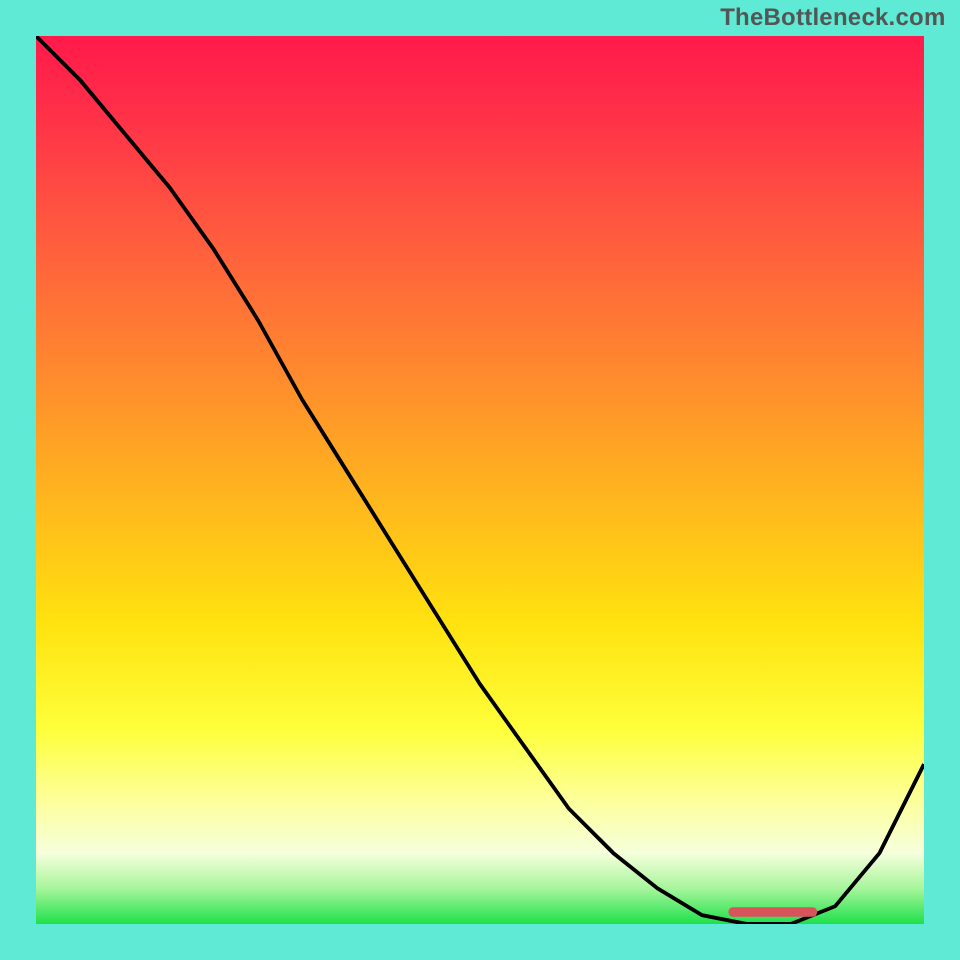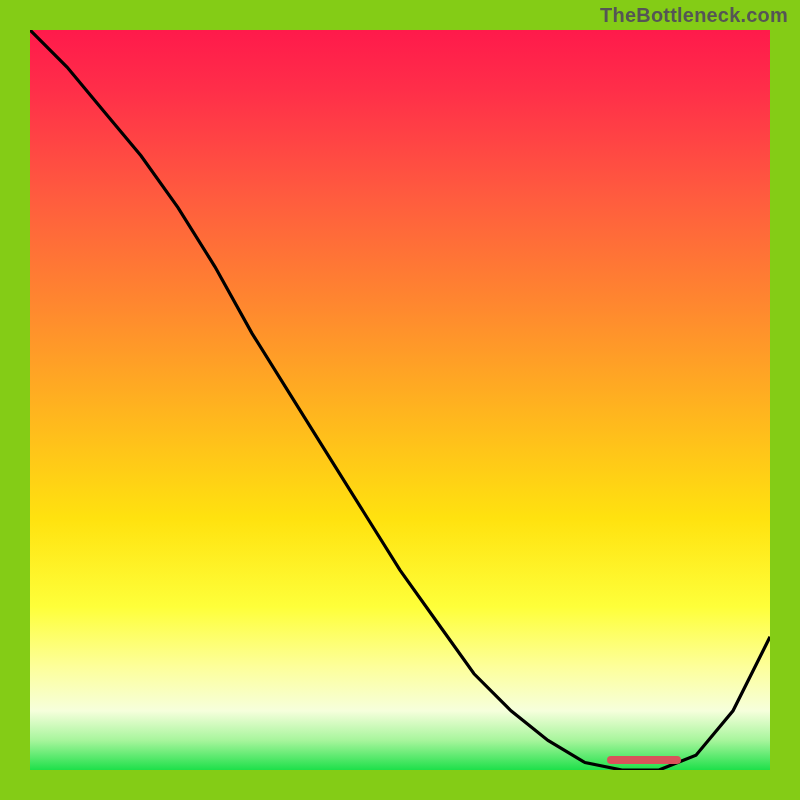--- a/index.html
+++ b/index.html
@@ -7,21 +7,21 @@
     padding: 0;
     width: 800px;
     height: 800px;
     background: #000;
     font-family: Arial, Helvetica, sans-serif;
   }
   .container {
     position: relative;
     width: 800px;
     height: 800px;
-    background: #84cc16;
+    background: #5eead4;
   }
   .watermark {
     position: absolute;
     top: 4px;
     right: 12px;
     color: #555;
     font-size: 20px;
     font-weight: 600;
     letter-spacing: 0.2px;
     z-index: 10;

